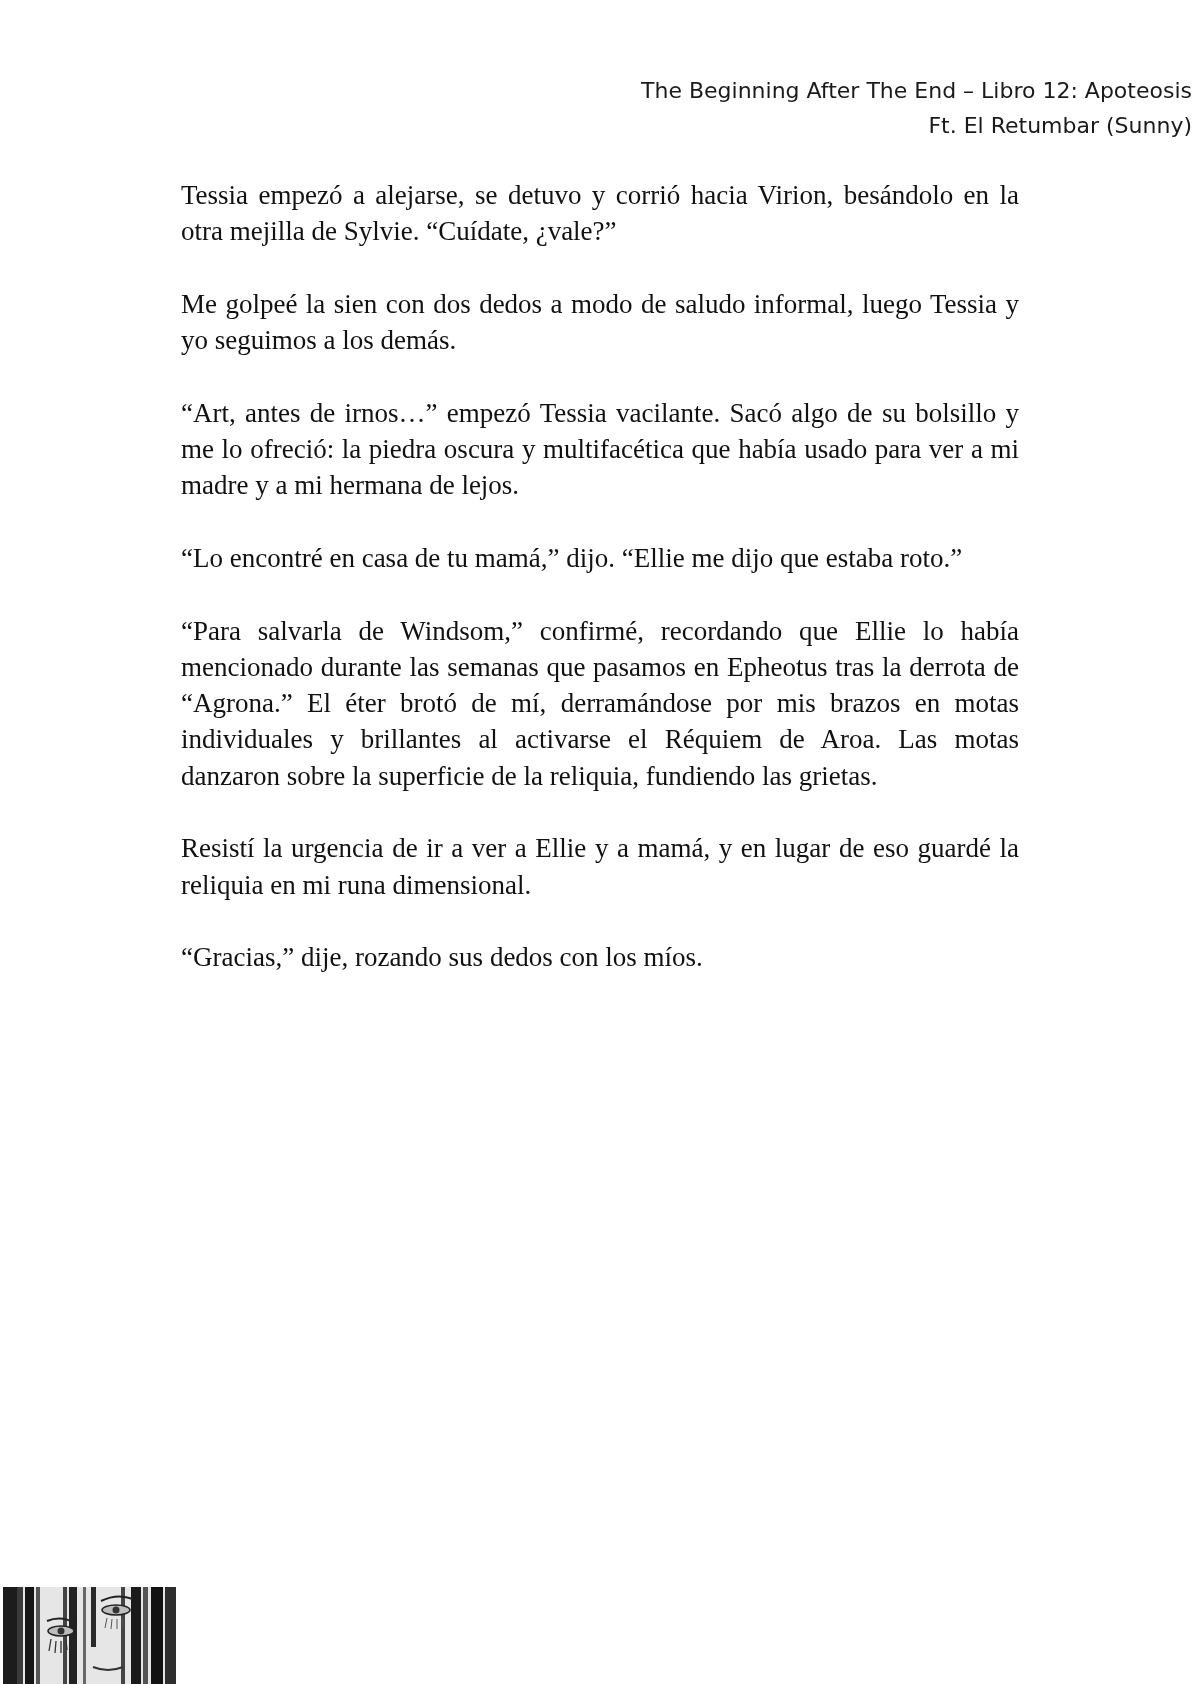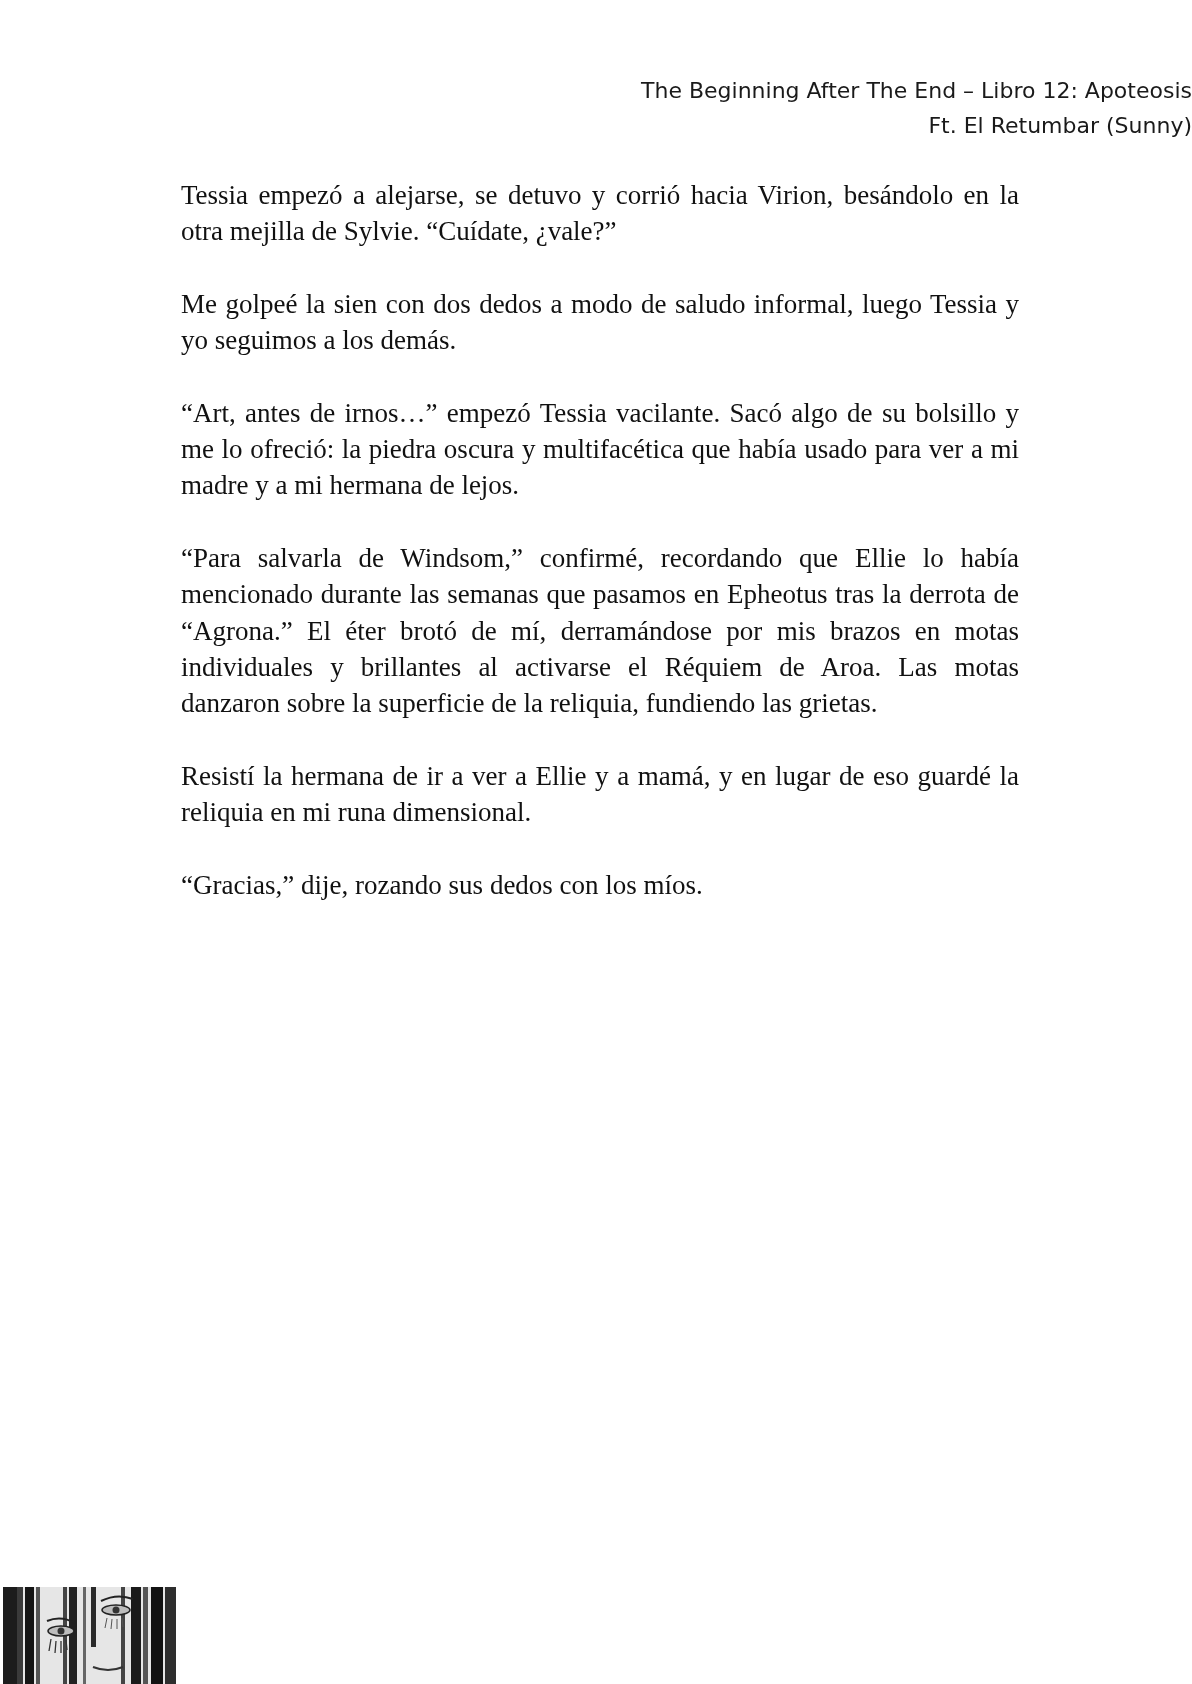--- a/index.html
+++ b/index.html
@@ -57,22 +57,23 @@
 
 <div class="header">
   <div>The Beginning After The End – Libro 12: Apoteosis</div>
   <div>Ft. El Retumbar (Sunny)</div>
 </div>
 
 <div class="body-text">
   <p>Tessia empezó a alejarse, se detuvo y corrió hacia Virion, besándolo en la otra mejilla de Sylvie. “Cuídate, ¿vale?”</p>
   <p>Me golpeé la sien con dos dedos a modo de saludo informal, luego Tessia y yo seguimos a los demás.</p>
   <p>“Art, antes de irnos…” empezó Tessia vacilante. Sacó algo de su bolsillo y me lo ofreció: la piedra oscura y multifacética que había usado para ver a mi madre y a mi hermana de lejos.</p>
+  <p>“Lo encontré en casa de tu mamá,” dijo. “Ellie me dijo que estaba roto.”</p>
   <p>“Para salvarla de Windsom,” confirmé, recordando que Ellie lo había mencionado durante las semanas que pasamos en Epheotus tras la derrota de “Agrona.” El éter brotó de mí, derramándose por mis brazos en motas individuales y brillantes al activarse el Réquiem de Aroa. Las motas danzaron sobre la superficie de la reliquia, fundiendo las grietas.</p>
-  <p>Resistí la hermana de ir a ver a Ellie y a mamá, y en lugar de eso guardé la reliquia en mi runa dimensional.</p>
+  <p>Resistí la urgencia de ir a ver a Ellie y a mamá, y en lugar de eso guardé la reliquia en mi runa dimensional.</p>
   <p>“Gracias,” dije, rozando sus dedos con los míos.</p>
 </div>
 
 <div class="manga-thumb">
   <svg width="173" height="97" viewBox="0 0 173 97">
     <rect x="0" y="0" width="173" height="97" fill="#e6e6e6"></rect>
 
     <rect x="0" y="0" width="14" height="97" fill="#1c1c1c"></rect>
     <rect x="14" y="0" width="6" height="97" fill="#3a3a3a"></rect>
     <rect x="22" y="0" width="9" height="97" fill="#151515"></rect>

